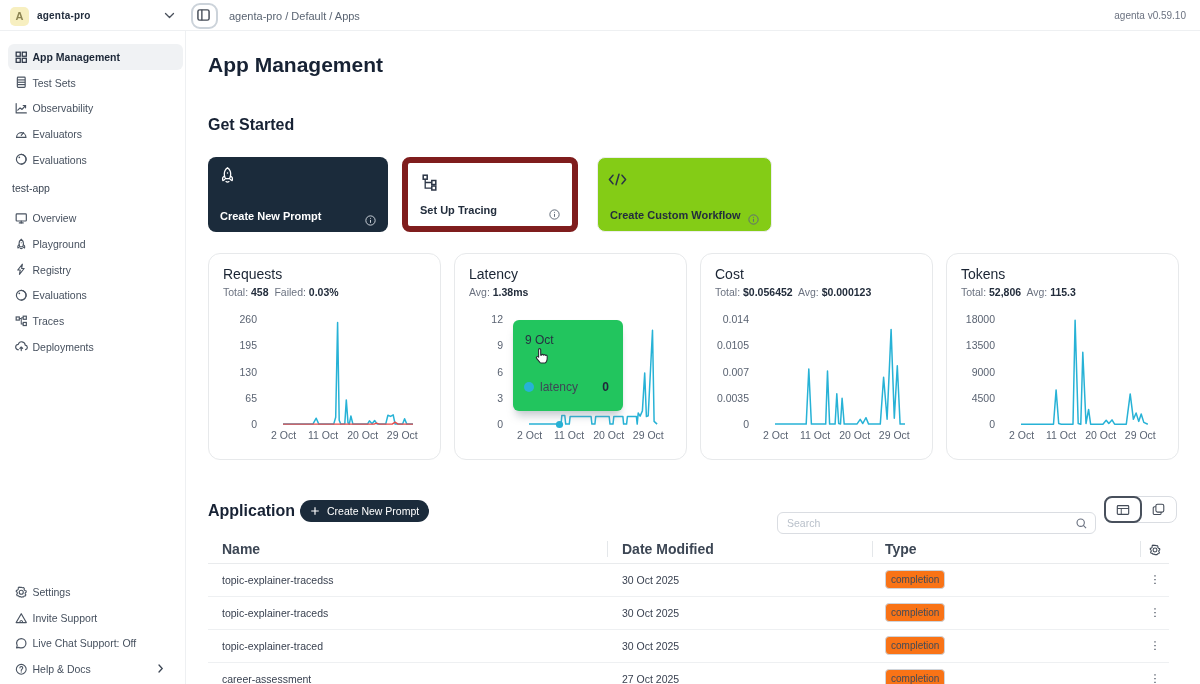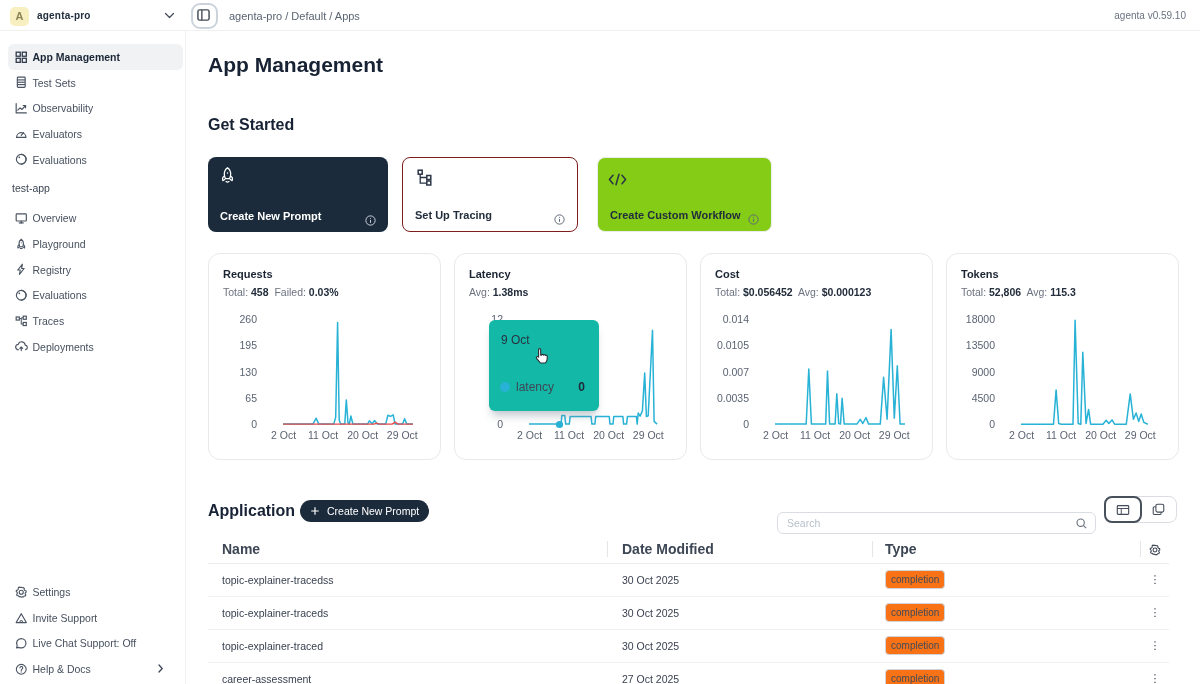--- a/index.html
+++ b/index.html
@@ -24,46 +24,46 @@
   
   h1 { position:absolute; left:208px; top:54px; font-size:21px; font-weight:bold; color:#172234; line-height:21px; }
   h2 { font-size:16px; font-weight:bold; color:#172234; line-height:16px; }
   #getstarted { position:absolute; left:208px; top:117px; }
   
   .gcard { position:absolute; top:157px; height:75px; border-radius:8px; }
   .gcard .gtitle { position:absolute; left:12px; bottom:10px; font-size:11px; font-weight:bold; line-height:12px; }
   .gcard .ginfo { position:absolute; right:12px; bottom:9px; height:11px; }
   .gcard .gicon { position:absolute; left:11px; top:9px; }
   #gc1 { left:208px; width:180px; background:#1b2b3b; color:#fff; }
-  #gc2 { left:402px; width:176px; background:#fff; border:1px solid #7f1d1d; color:#232e3d; }
+  #gc2 { left:402px; width:176px; background:#fff; border:6px solid #7f1d1d; color:#232e3d; }
   #gc3 { left:597px; width:175px; background:#84cc16; border:1px solid #ececee; color:#232e3d; }
   
   .scard { position:absolute; top:253px; width:233px; height:207px; background:#fff; border:1px solid #e7e9eb; border-radius:12px; }
-  .scard .stitle { position:absolute; left:14px; top:14px; font-size:11px; font-weight:bold; color:#1a2433; line-height:12px; }
+  .scard .stitle { position:absolute; left:14px; top:14px; font-size:14px; font-weight:normal; color:#1a2433; line-height:12px; }
   .scard .ssub { position:absolute; left:14px; top:32px; font-size:10.5px; color:#6b7280; line-height:12px; }
   .scard .ssub b { color:#232d3c; }
   .scard svg.chart { position:absolute; left:0; top:58px; }
   
   #apptitle { position:absolute; left:208px; top:503px; }
   #newpromptbtn { position:absolute; left:300px; top:500px; height:22px; border-radius:11px; background:#1b2b3b; color:#fff; font-size:10.5px; display:flex; align-items:center; padding:0 10px; }
   #searchbox { position:absolute; left:777px; top:512px; width:319px; height:22px; border:1px solid #dadde2; border-radius:6px; }
   #searchbox span { position:absolute; left:9px; top:4px; font-size:10.5px; color:#b9c0ca; }
   #searchbox svg { position:absolute; right:7px; top:4px; }
   #segctl { position:absolute; left:1104px; top:496px; width:73px; height:27px; border:1px solid #dadde2; border-radius:8px; }
   #seg1 { position:absolute; left:-1px; top:-1px; width:38px; height:27px; border:2px solid #48505c; border-radius:8px; display:flex; align-items:center; justify-content:center; background:#fff; }
   #seg2 { position:absolute; right:0; top:0; width:36px; height:25px; display:flex; align-items:center; justify-content:center; }
   
   #apptable { position:absolute; left:208px; top:535px; width:961px; border-collapse:collapse; font-size:10.5px; table-layout:fixed; }
   #apptable th { height:28px; text-align:left; font-size:14px; color:#3c4654; border-bottom:1px solid #e9ebed; font-weight:bold; position:relative; }
   #apptable td { height:33px; color:#394150; border-bottom:1px solid #eef0f2; }
   .vline { position:absolute; right:0; top:6px; height:16px; width:1px; background:#e4e7ea; }
   .tag { display:inline-block; border:1px solid #cfd4da; border-radius:4px; padding:3px 5px 3px; font-size:10px; color:#414b59; background:#f97316; line-height:11px; }
   .dots { color:#4a5058; font-size:11px; text-align:center; }
   
-  #ltip { position:absolute; left:489px; top:320px; width:110px; height:91px; background:#14b8a6; border-radius:6px; box-shadow:0 8px 9px -3px rgba(125,135,148,0.42), 0 1px 3px rgba(125,135,148,0.08); z-index:3; }
+  #ltip { position:absolute; left:513px; top:320px; width:110px; height:91px; background:#22c55e; border-radius:6px; box-shadow:0 8px 9px -3px rgba(125,135,148,0.42), 0 1px 3px rgba(125,135,148,0.08); z-index:3; }
   #ltip .t1 { position:absolute; left:12px; top:13px; font-size:12px; color:#273142; }
   #ltip .leg { position:absolute; left:11px; top:60px; font-size:12px; color:#3e4656; }
   #ltip .leg i { display:inline-block; width:10px; height:10px; border-radius:50%; background:#27b2d6; margin-right:6px; vertical-align:-1px; }
   #ltip .val { position:absolute; right:14px; top:60px; font-size:12px; font-weight:bold; color:#20293a; }
   #cursor { position:absolute; left:534px; top:347px; z-index:4; }
 </style>
 </head>
 <body>
 
 <div id="topbar">

